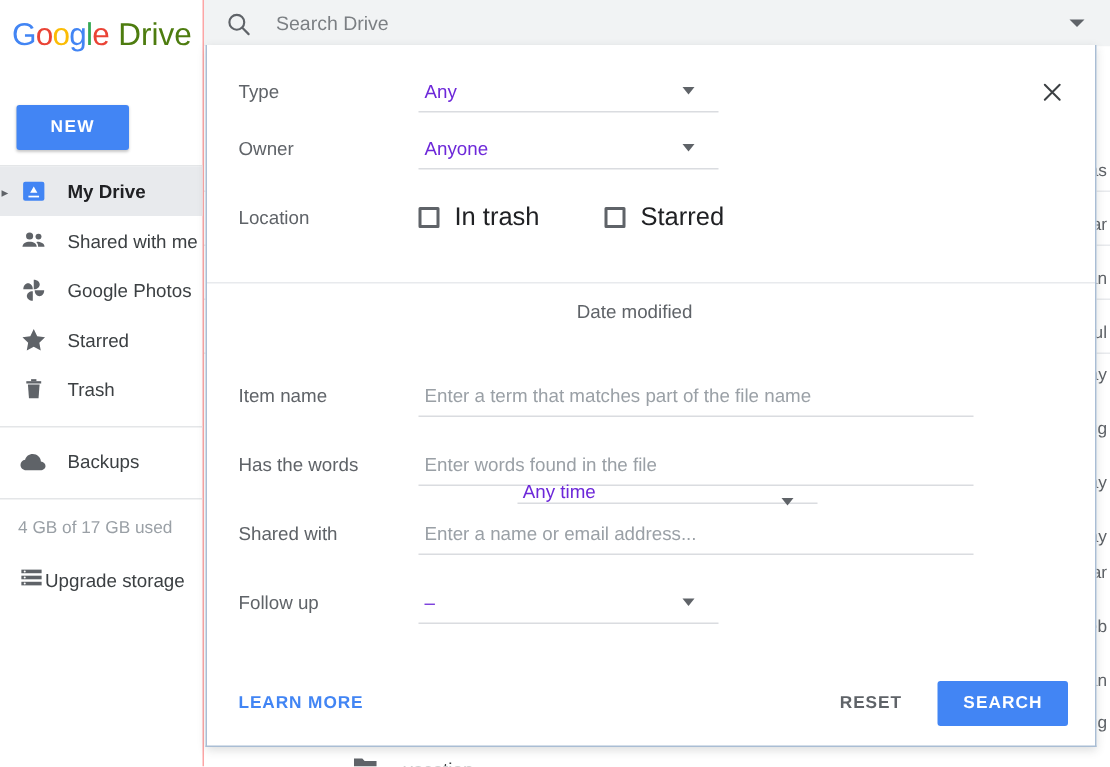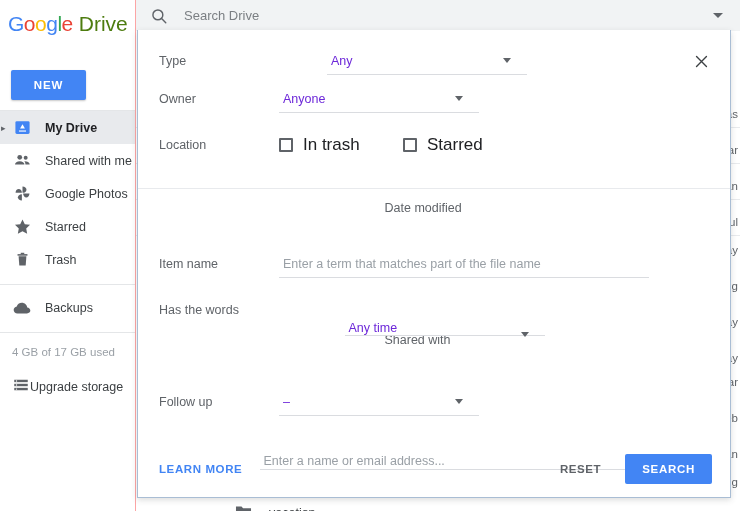--- a/index.html
+++ b/index.html
@@ -492,21 +492,21 @@
 </div>
 
 <div id="dialog">
 
   <div id="close-button">
     <svg width="17" height="17" viewBox="0 0 24 24">
         <path d="M5 5L19 19M19 5L5 19" stroke="#3c4043" stroke-width="1.9" stroke-linecap="round"></path>
       </svg>
   </div>
 
-  <div class="form-row" style="height:46px; padding-top:16px;gap:48px;">
+  <div class="form-row" style="height:46px; padding-top:16px;">
     <span class="row-label">Type</span>
     <div class="select-field">
       <span class="select-value">Any</span>
       <span class="select-arrow"></span>
     </div>
   </div>
 
   <div class="form-row" style="height:46px;">
     <span class="row-label">Owner</span>
     <div class="select-field">
@@ -539,23 +539,26 @@
 
   <div class="form-row" style="height:46px;">
     <span class="row-label">Item name</span>
     <div class="text-field">
       <input type="text" placeholder="Enter a term that matches part of the file name" style="">
     </div>
   </div>
 
   <div class="form-row" style="height:46px;">
     <span class="row-label">Has the words</span>
-  </div>
-
-  <div class="form-row" style="height:46px;flex-direction:column;">
+    <div class="text-field">
+      <input type="text" placeholder="Enter words found in the file" style="">
+    </div>
+  </div>
+
+  <div class="form-row" style="height:46px;">
     <span class="row-label">Shared with</span>
     <div class="text-field">
       <input type="text" placeholder="Enter a name or email address..." style="">
     </div>
   </div>
 
   <div class="form-row" style="height:46px;">
     <span class="row-label">Follow up</span>
     <div class="select-field">
       <span class="select-value">–</span>

